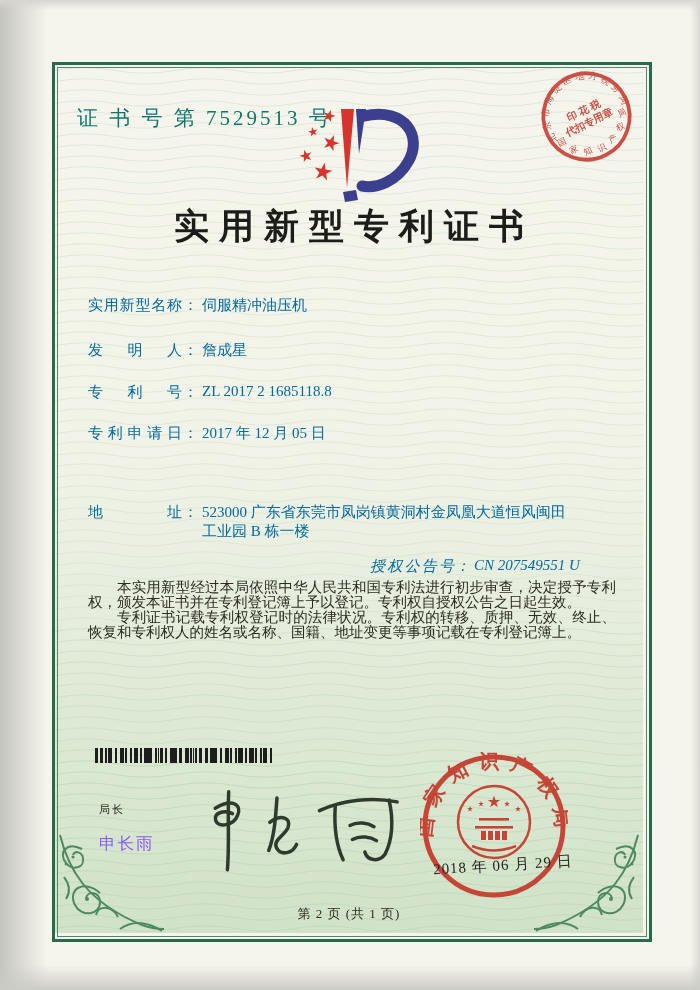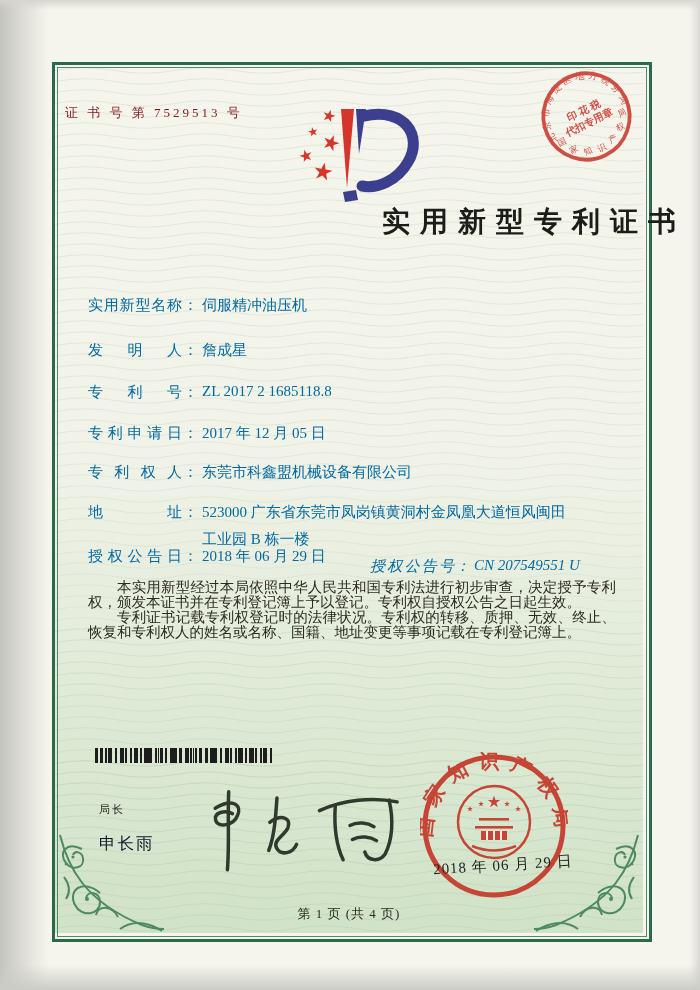--- a/index.html
+++ b/index.html
@@ -25,48 +25,48 @@
     border:3px solid #2a6a4a;z-index:3;pointer-events:none;}
   .frame-inner{position:absolute;inset:2px;border:1px solid #52876a;}
 
   .guilloche{position:absolute;left:55px;top:65px;z-index:2;}
   .green-tint{position:absolute;left:55px;top:65px;width:588px;height:868px;z-index:2;
     background:linear-gradient(180deg,rgba(235,240,226,0) 0%,rgba(224,235,215,0.22) 45%,
       rgba(205,225,196,0.60) 76%,rgba(198,221,189,0.78) 100%);}
 
   .content{position:absolute;inset:0;z-index:4;color:#26261f;}
 
-  .cert-number{position:absolute;left:65px;top:104px;font-size:13px;letter-spacing:3px;color:#7f1d1d;}
+  .cert-number{position:absolute;left:77px;top:104px;font-size:21px;letter-spacing:3px;color:#0f766e;}
   .logo{position:absolute;left:262px;top:104px;}
-  .title{position:absolute;left:52px;top:203px;width:594px;text-align:right;
-    font-size:28px;font-weight:700;letter-spacing:10px;color:#1c1c18;text-indent:10px;padding-left:40px;}
+  .title{position:absolute;left:52px;top:203px;width:594px;text-align:center;
+    font-size:35px;font-weight:700;letter-spacing:10px;color:#1c1c18;text-indent:10px;}
 
   .field{position:absolute;left:88px;font-size:15px;white-space:nowrap;color:#0369a1;}
   .field .lbl{display:inline-block;width:94px;text-align:justify;text-align-last:justify;vertical-align:top;}
   .field .colon{display:inline-block;margin:0 4px 0 1px;vertical-align:top;}
   .field .val{display:inline-block;vertical-align:top;white-space:normal;}
-  .field .val .v2{display:block;margin-top:8px;}
+  .field .val .v2{display:block;}
   .f-name{top:296px;} .f-inventor{top:341px;} .f-patno{top:383px;}
   .f-appdate{top:424px;} .f-patentee{top:463px;} .f-addr{top:503px;}
   .f-grantdate{top:547px;}
   .f-grantno{top:557px;left:370px;font-style:italic;}
   .f-grantno .lbl{width:84px;}
 
   .paragraphs{position:absolute;left:88px;top:580px;width:528px;
     font-size:14.5px;line-height:15px;text-align:justify;color:#2b2b22;}
   .paragraphs p{margin:0;text-indent:2em;}
 
   .barcode{position:absolute;left:95px;top:748px;width:177px;height:15px;
     background:
       repeating-linear-gradient(90deg,#1d1d1d 0 2px,rgba(0,0,0,0) 2px 5px),
       repeating-linear-gradient(90deg,#1d1d1d 0 1px,rgba(0,0,0,0) 1px 7px),
       repeating-linear-gradient(90deg,#1d1d1d 0 3px,rgba(0,0,0,0) 3px 13px);}
 
   .director-title{position:absolute;left:99px;top:802px;font-size:11px;letter-spacing:2px;color:#23231e;}
-  .director-name{position:absolute;left:99px;top:833px;font-size:16.5px;letter-spacing:2px;color:#0f172a;}
+  .director-name{position:absolute;left:99px;top:833px;font-size:16.5px;letter-spacing:2px;color:#8b5cf6;}
   .signature{position:absolute;left:208px;top:783px;transform:rotate(-2deg);}
 
   .ornament{position:absolute;top:833px;}
   .ornament.left{left:54px;}
   .ornament.right{left:532px;transform:scaleX(-1);}
 
   .seal{position:absolute;left:420px;top:752px;z-index:5;opacity:0.93;}
   .seal-date{position:absolute;left:433px;top:856px;z-index:6;font-size:15px;
     letter-spacing:1px;color:#24241f;transform:rotate(-3.5deg);}
 
@@ -124,28 +124,22 @@
     </div>
     <div class="field f-inventor">
       <span class="lbl">发明人</span><span class="colon">：</span><span class="val">詹成星</span>
     </div>
     <div class="field f-patno">
       <span class="lbl">专利号</span><span class="colon">：</span><span class="val">ZL 2017 2 1685118.8</span>
     </div>
     <div class="field f-appdate">
       <span class="lbl">专利申请日</span><span class="colon">：</span><span class="val">2017 年 12 月 05 日</span>
     </div>
-    <div class="field f-patentee">
-      <span class="lbl">专利权人</span><span class="colon">：</span><span class="val">东莞市科鑫盟机械设备有限公司</span>
-    </div>
     <div class="field f-addr">
       <span class="lbl">地址</span><span class="colon">：</span><span class="val"><span>523000 广东省东莞市凤岗镇黄洞村金凤凰大道恒风闽田</span><span class="v2">工业园 B 栋一楼</span></span>
-    </div>
-    <div class="field f-grantdate">
-      <span class="lbl">授权公告日</span><span class="colon">：</span><span class="val">2018 年 06 月 29 日</span>
     </div>
     <div class="field f-grantno">
       <span class="lbl">授权公告号</span><span class="colon">：</span><span class="val">CN 207549551 U</span>
     </div>
 
     <div class="paragraphs">
       <p>本实用新型经过本局依照中华人民共和国专利法进行初步审查，决定授予专利权，颁发本证书并在专利登记簿上予以登记。专利权自授权公告之日起生效。</p>
       <p>专利证书记载专利权登记时的法律状况。专利权的转移、质押、无效、终止、恢复和专利权人的姓名或名称、国籍、地址变更等事项记载在专利登记簿上。</p>
     </div>
 
@@ -246,20 +240,20 @@
         <text class="ch" x="14" y="59">国</text>
         <text class="ch" x="21" y="70">家</text>
         <text class="ch" x="32" y="77">知</text>
         <text class="ch" x="45" y="80">识</text>
         <text class="ch" x="58" y="77">产</text>
         <text class="ch" x="69" y="70">权</text>
         <text class="ch" x="76" y="59">局</text>
       </g>
     </svg>
 
-    <div class="footer">第 1 页 (共 4 页)</div>
+    <div class="footer">第 2 页 (共 1 页)</div>
   </div>
 
   <div class="edge-left"></div>
   <div class="edge-top"></div>
   <div class="edge-right"></div>
   <div class="edge-bottom"></div>
 </div>
 
 </body></html>

